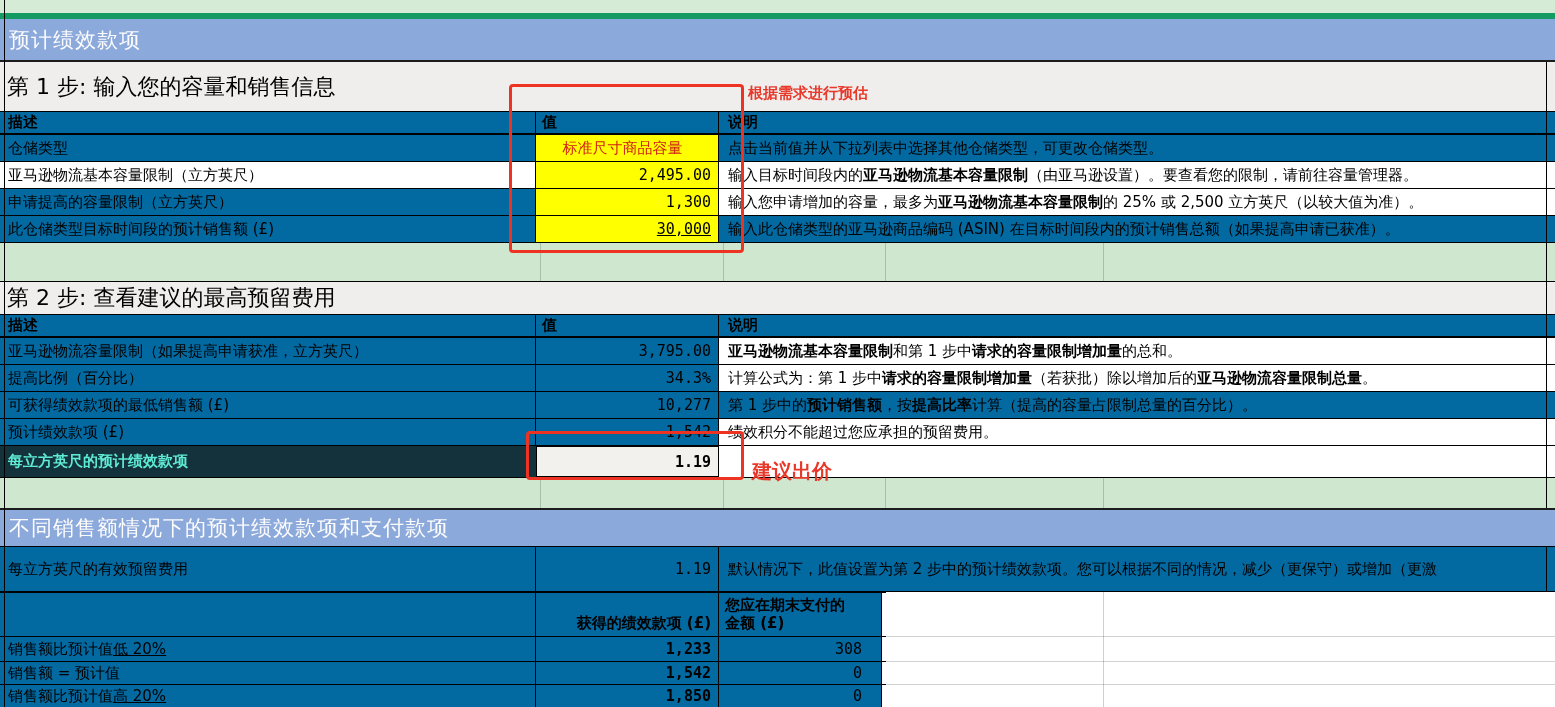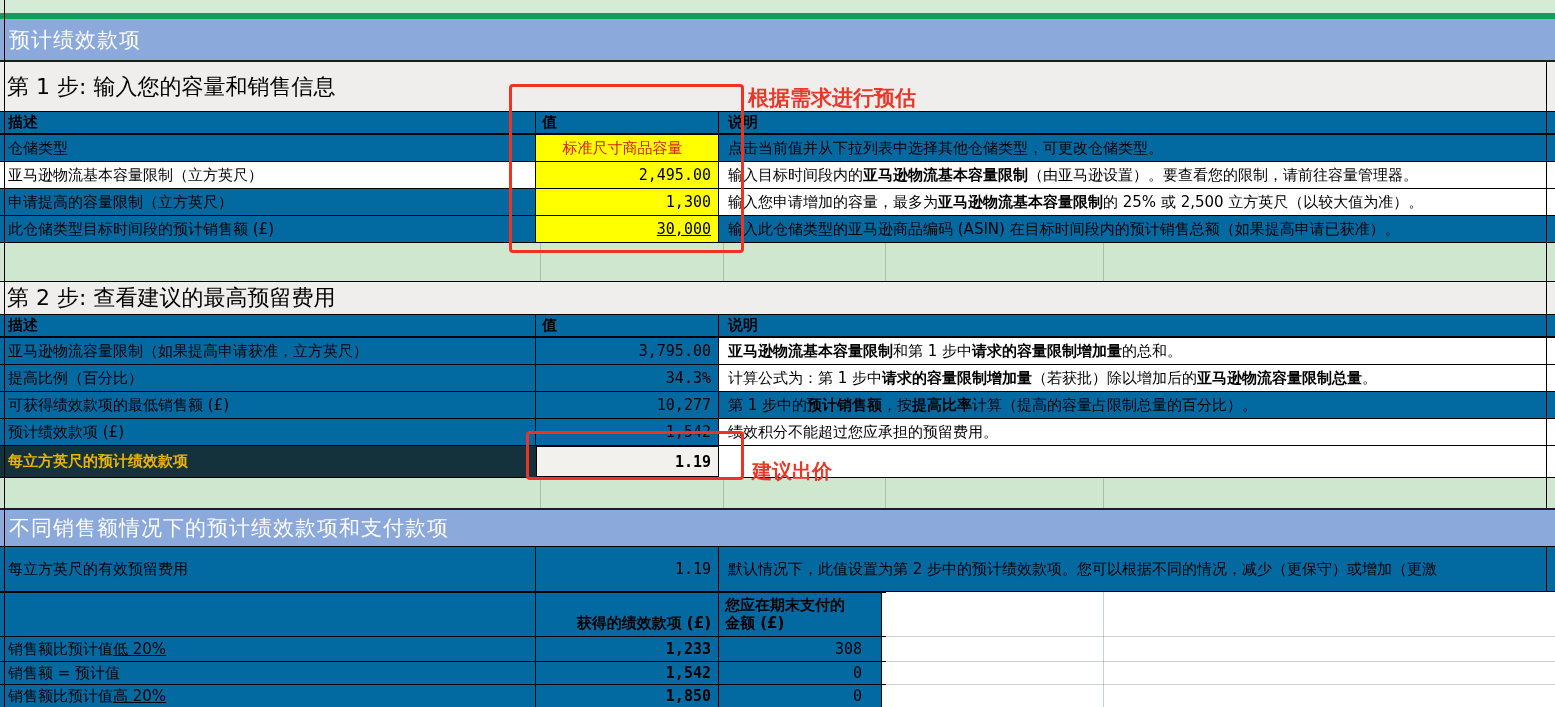--- a/index.html
+++ b/index.html
@@ -25,35 +25,35 @@
        font-family:"DejaVu Sans Mono","DejaVu Sans",monospace;}
   .hdr{border-top:1px solid #000;border-bottom:2px solid #000;}
   .hdr>div{font-weight:bold;}
   .hdr .cB,.hdr .cC3{justify-content:flex-start;padding-left:6px;font-family:"DejaVu Sans",sans-serif;}
   .bg-g{background:#0369a1;}
   .bg-w{background:#ffffff;}
   .bg-y{background:#ffff00;}
   .val-red{justify-content:center;color:#cf2016;padding-right:9px;font-family:"DejaVu Sans",sans-serif;}
   .gap{background:#cfe7cf;}
   .dark{background:#14323c;}
-  .dark .cA{color:#eab308;font-weight:bold;border-right:none;}
+  .dark .cA{color:#5eead4;font-weight:bold;border-right:none;}
   .lightcell{background:#f2f1ee;border:1px solid #000;font-weight:bold;font-size:16px;}
   .darkC{background:#ffffff;}
   .tall .cC{white-space:nowrap;}
   .subhdr{width:886px;border-bottom:1px solid #000;border-top:1px solid #000;}
   .subhdr>div{font-weight:bold;white-space:normal;line-height:1.25;}
   .subhdr .cB{align-items:flex-end;justify-content:flex-end;padding-bottom:3px;
               font-family:"DejaVu Sans",sans-serif;}
   .subhdr .cC3{align-items:flex-end;justify-content:flex-start;padding-left:6px;padding-bottom:3px;
                font-family:"DejaVu Sans",sans-serif;}
   .narrow{width:122px;display:block;}
   .scrow{width:886px;}
   .scrow .cB{font-weight:bold;}
   .redbox{position:absolute;border:3px solid #ee3322;border-radius:4px;background:transparent;z-index:5;}
-  .redtxt{position:absolute;color:#e8382a;font-weight:bold;font-size:21px;white-space:nowrap;z-index:5;}
+  .redtxt{position:absolute;color:#e8382a;font-weight:bold;font-size:15px;white-space:nowrap;z-index:5;}
   .vline{position:absolute;width:1px;background:#000;z-index:2;}
   .vfaint{position:absolute;width:1px;background:rgba(40,80,50,0.25);z-index:1;}
   .hfaint{position:absolute;height:1px;background:#d2d2d2;z-index:1;}
   .b{font-weight:bold;}
   .u{text-decoration:underline;}
 </style>
 </head>
 <body>
 
 <div class="sheet">

